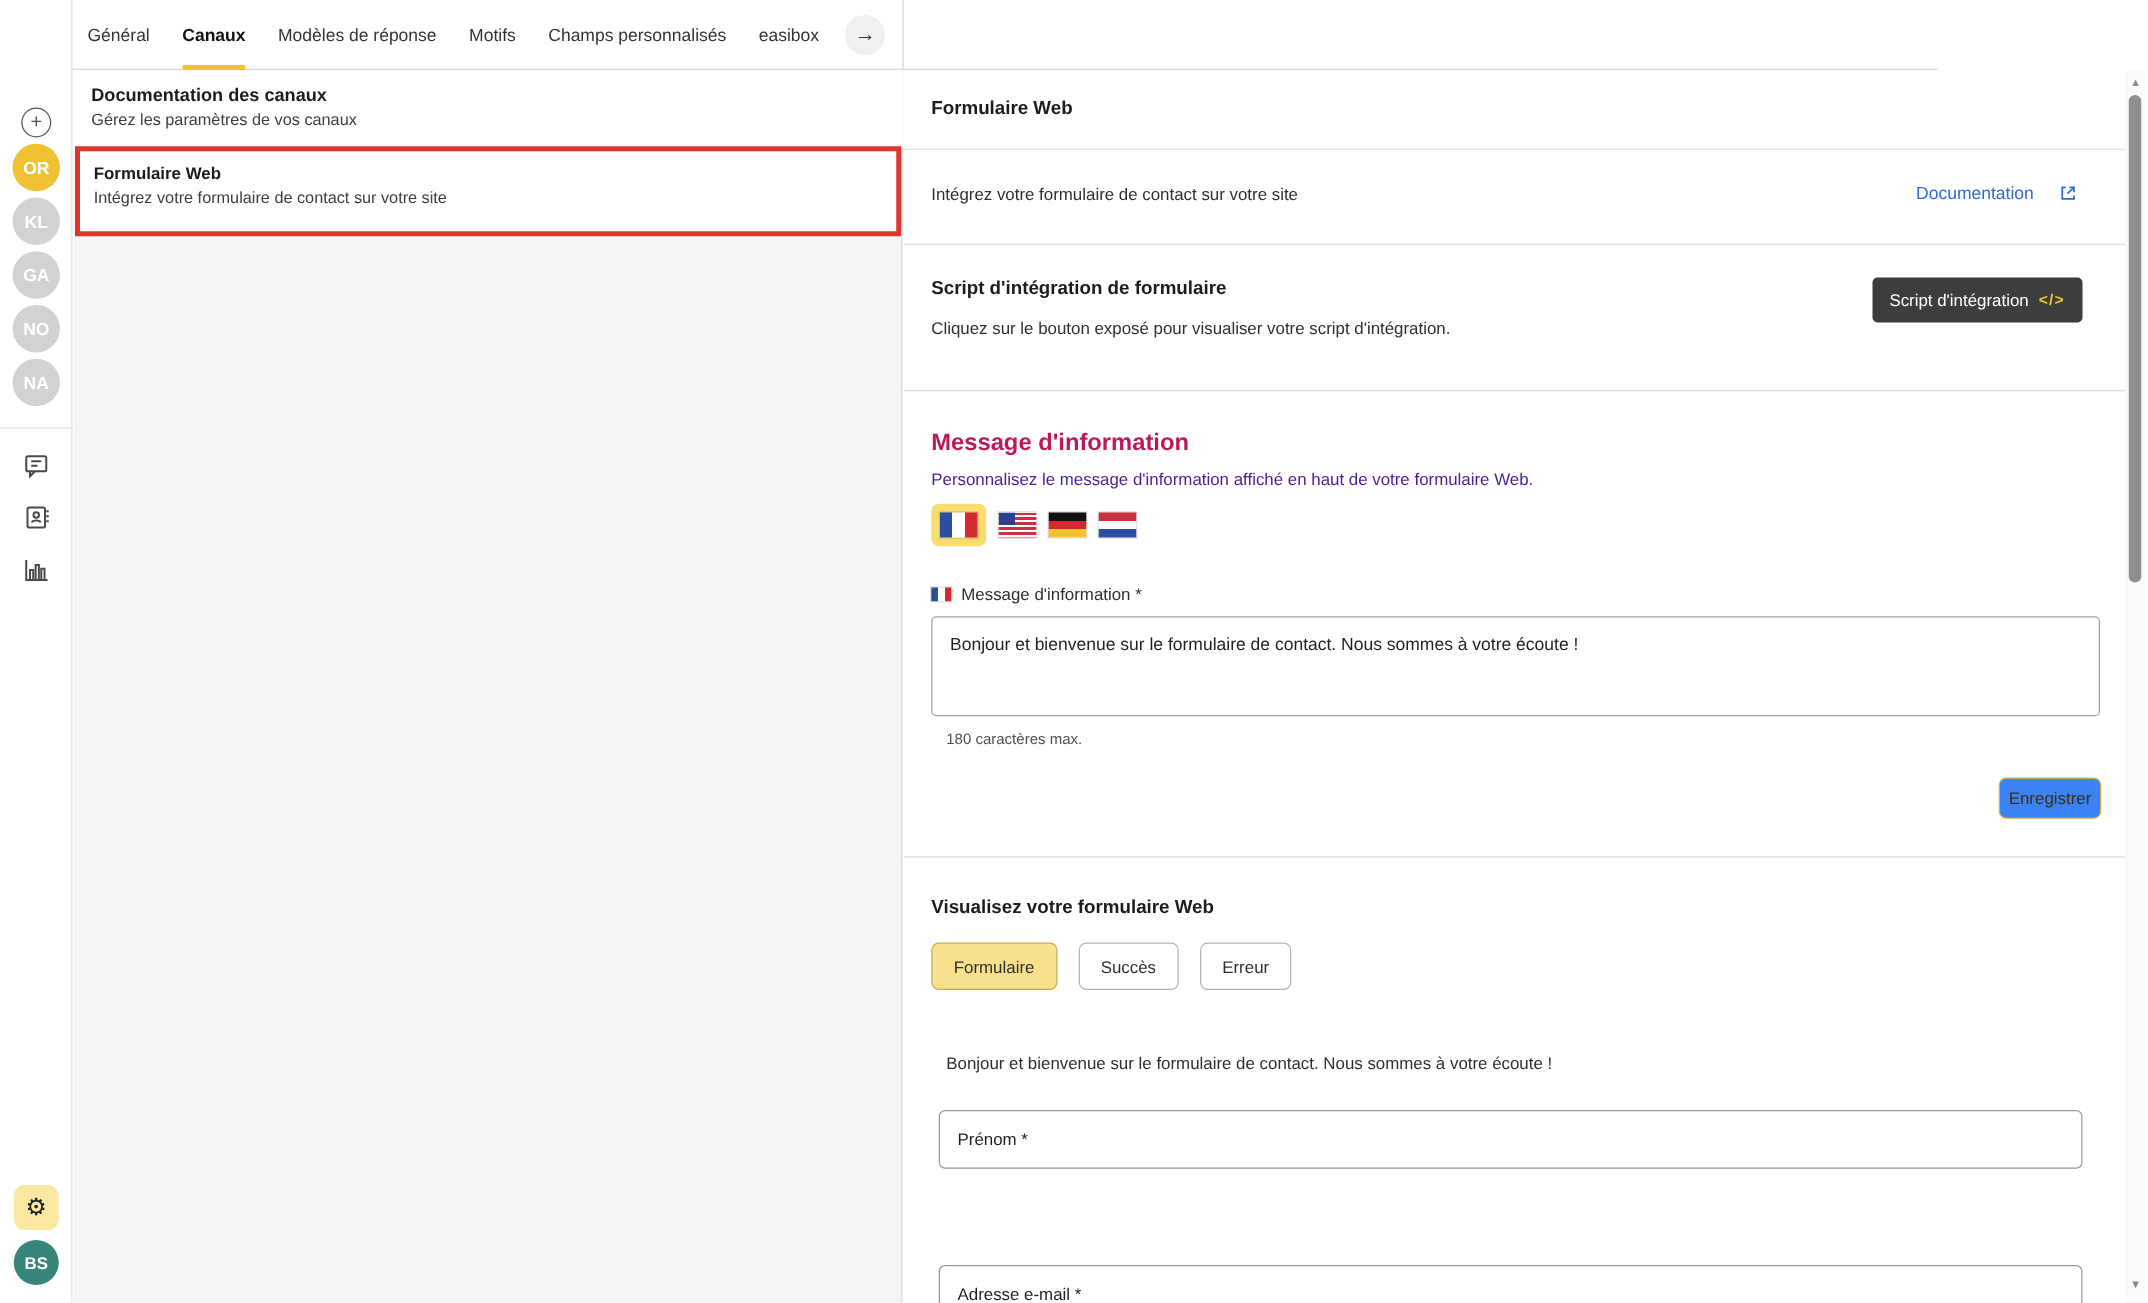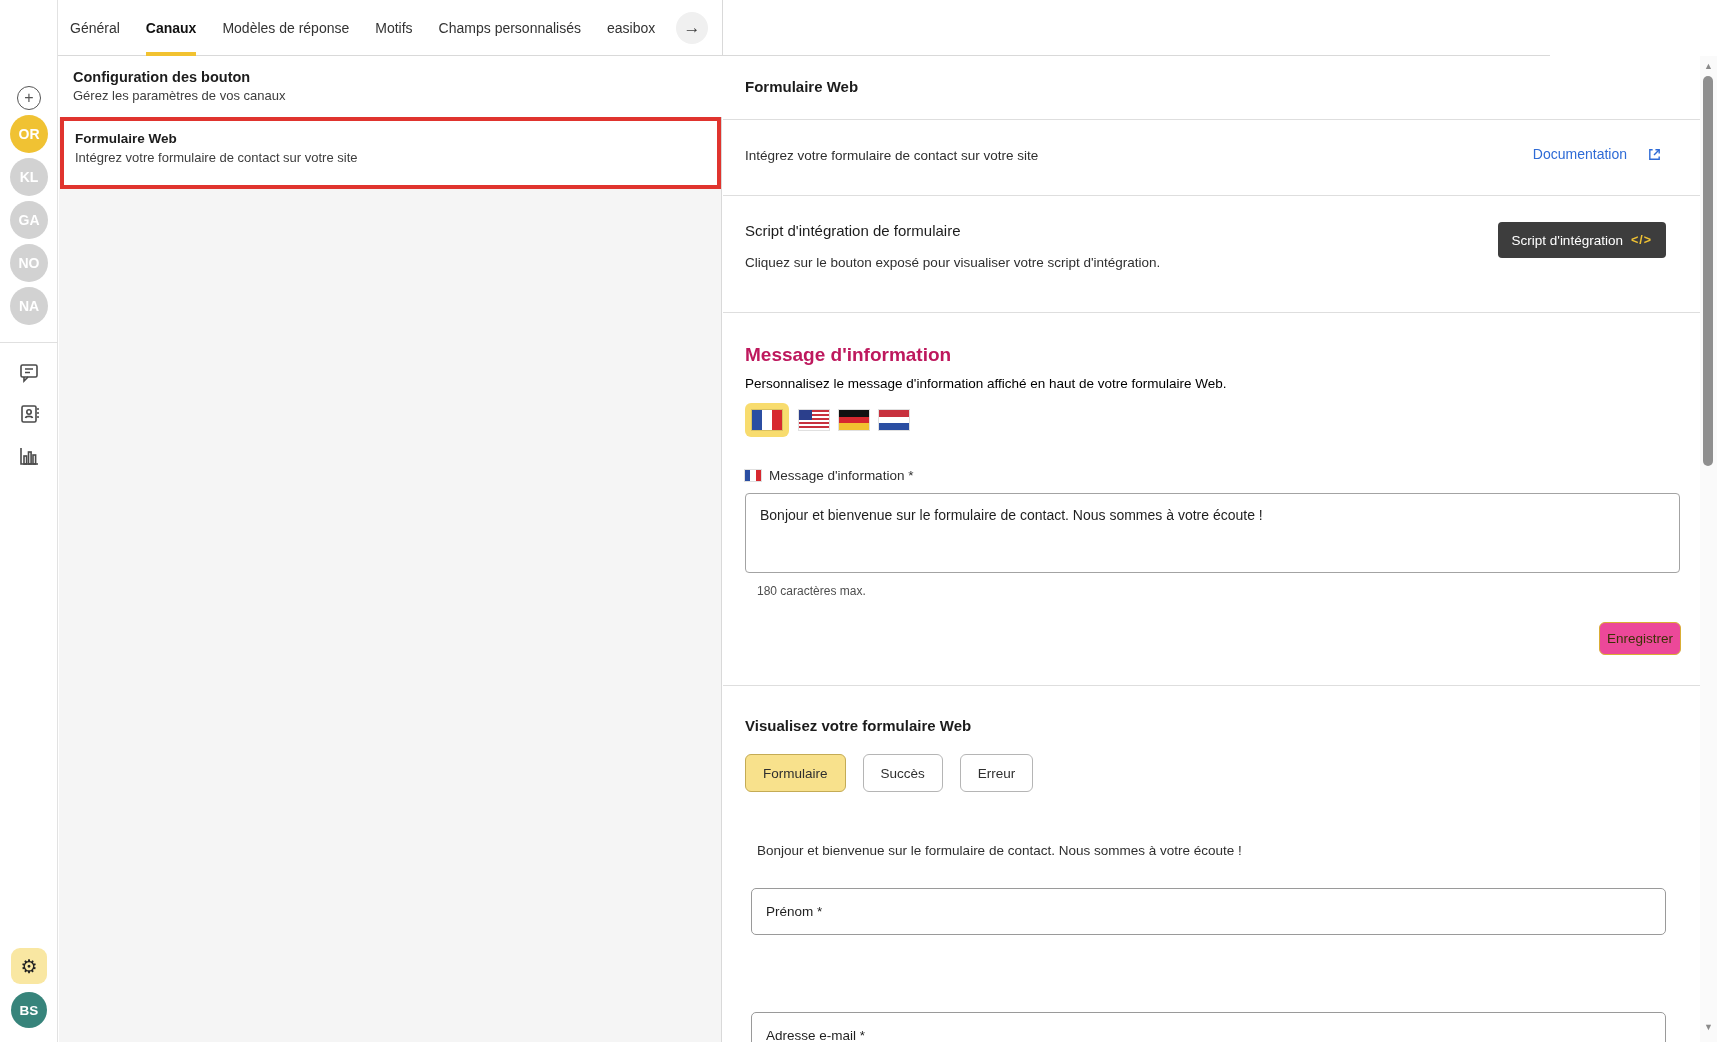--- a/index.html
+++ b/index.html
@@ -49,43 +49,43 @@
   
   #main { left:723px; top:56px; width:979px; height:986px; background:#fff; }
   .m { position:absolute; }
   #m-header { left:0; top:0; width:979px; height:64px; border-bottom:1px solid #dedede; }
   #m-title { left:22px; top:22px; font-size:15px; font-weight:bold; color:#1c1c1c; }
   #m-introrow { left:0; top:64px; width:979px; height:76px; border-bottom:1px solid #dedede; }
   #m-intro { left:22px; top:28px; font-size:13.5px; color:#2f2f2f; }
   #doc-link { right:40px; top:26px; display:flex; align-items:center; gap:20px; color:#2e6bd6;
     font-size:14px; cursor:pointer; }
   #m-scriptrow { left:0; top:140px; width:979px; height:117px; border-bottom:1px solid #dedede; }
-  #script-title { left:22px; top:26px; font-size:15px; font-weight:normal; color:#1c1c1c; }
+  #script-title { left:22px; top:26px; font-size:15px; font-weight:bold; color:#1c1c1c; }
   #script-desc { left:22px; top:59px; font-size:13.5px; color:#2f2f2f; }
   #script-btn { right:36px; top:26px; height:36px; background:#3d3d3d; color:#fff; border-radius:4px;
     display:flex; align-items:center; gap:8px; padding:0 14px; font-size:13.5px; cursor:pointer; }
   #script-btn .code { color:#f0c233; font-size:12.5px; font-weight:bold; letter-spacing:1px; }
 
   #msg-title { left:22px; top:288px; font-size:19px; font-weight:bold; color:#be185d; }
-  #msg-desc { left:22px; top:320px; font-size:13.5px; color:#000000; }
+  #msg-desc { left:22px; top:320px; font-size:13.5px; color:#4c1d95; }
   #flag-row { left:22px; top:344px; height:40px; display:flex; align-items:center; gap:10px; }
   .flag { width:30px; height:20px; position:relative; overflow:hidden; box-shadow:0 0 0 1px rgba(0,0,0,.12); cursor:pointer; }
   .flag-chip { background:#f8dc6e; border-radius:6px; padding:7px; cursor:pointer; }
   .flag-fr { background:linear-gradient(to right,#2b4ea2 33.3%,#fff 33.3% 66.6%,#d7282f 66.6%); }
   .flag-de { background:linear-gradient(to bottom,#111 33.3%,#d7282f 33.3% 66.6%,#f2c230 66.6%); }
   .flag-nl { background:linear-gradient(to bottom,#c8313e 33.3%,#fff 33.3% 66.6%,#2b4ea2 66.6%); }
   .flag-us { background:repeating-linear-gradient(to bottom,#c8313e 0 2px,#fff 2px 4px); }
   .flag-us::after { content:""; position:absolute; left:0; top:0; width:13px; height:10px; background:#2b3f8c; }
   #msg-label { left:22px; top:412px; display:flex; align-items:center; gap:8px; font-size:13.5px; color:#2f2f2f; }
   .flag-sm { width:16px; height:11px; }
   #msg-textarea { left:22px; top:437px; width:935px; height:80px; border:1px solid #a3a3a3; border-radius:4px;
     background:#fff; resize:none; font-family:"Liberation Sans",sans-serif; font-size:14px; color:#1f1f1f;
     padding:13px 14px; outline:none; }
   #msg-hint { left:34px; top:528px; font-size:12px; color:#4e4e4e; }
-  #save-btn { left:876px; top:566px; width:82px; height:33px; background:#ec4899; border:1px solid #d9ae35;
+  #save-btn { left:876px; top:566px; width:82px; height:33px; background:#3b82f6; border:1px solid #d9ae35;
     border-radius:6px; font-size:13.5px; color:#3c3206; display:flex; align-items:center; justify-content:center; cursor:pointer; }
   #sec-divider { left:0; top:629px; width:979px; border-top:1px solid #dedede; }
 
   #prev-title { left:22px; top:661px; font-size:15px; font-weight:bold; color:#1c1c1c; }
   #prev-tabs { left:22px; top:698px; display:flex; gap:17px; }
   .ptab { height:38px; padding:0 17px; background:#fff; border:1px solid #b5b5b5; border-radius:6px;
     font-size:13.5px; color:#2f2f2f; display:flex; align-items:center; cursor:pointer; }
   .ptab.active { background:#f8e18c; border-color:#c4ab55; }
   #prev-msg { left:34px; top:787px; font-size:13.5px; color:#2f2f2f; }
   .pfield { left:28px; width:915px; height:47px; border:1px solid #9a9a9a; border-radius:5px; background:#fff;
@@ -172,21 +172,21 @@
   <div id="gear-btn" class="abs">
     <span>⚙</span>
   </div>
   <div id="user-avatar" class="abs">
     <span>BS</span>
   </div>
 </div>
 
 <div id="left-panel" class="abs">
   <div id="lp-header" class="abs">
-    <div class="t">Configuration des bouton</div>
+    <div class="t">Documentation des canaux</div>
     <div class="s">Gérez les paramètres de vos canaux</div>
   </div>
   <div id="lp-item" class="abs">
     <div class="t">Formulaire Web</div>
     <div class="s">Intégrez votre formulaire de contact sur votre site</div>
   </div>
 </div>
 
 <div id="main" class="abs">
   <div id="m-header" class="m">

